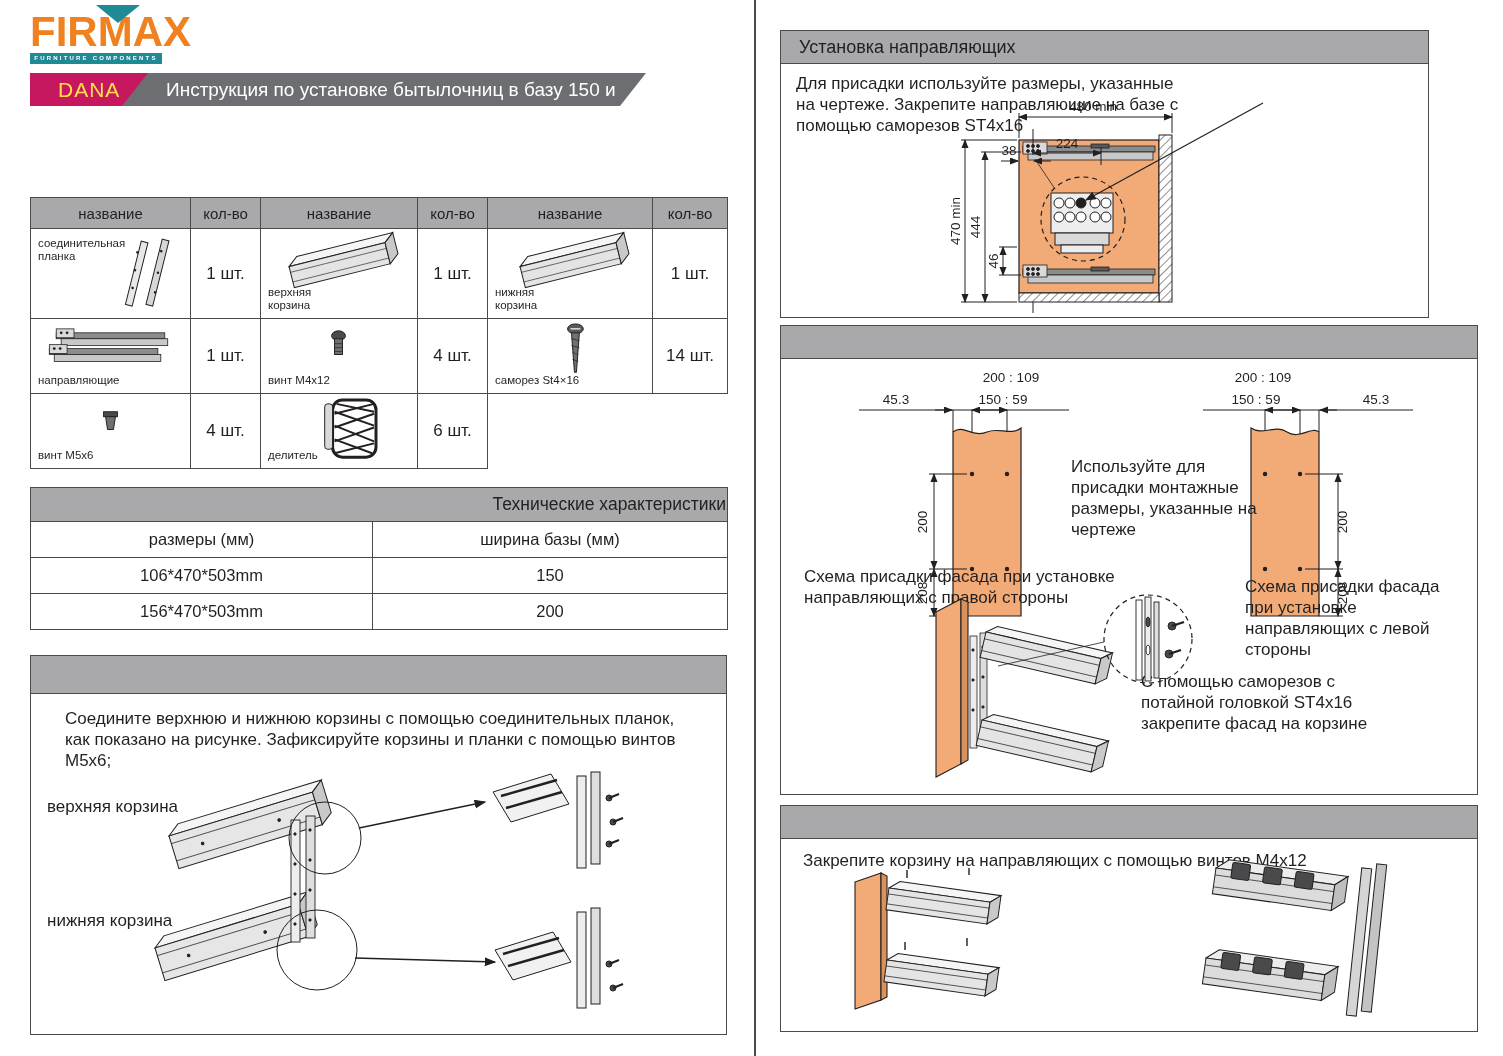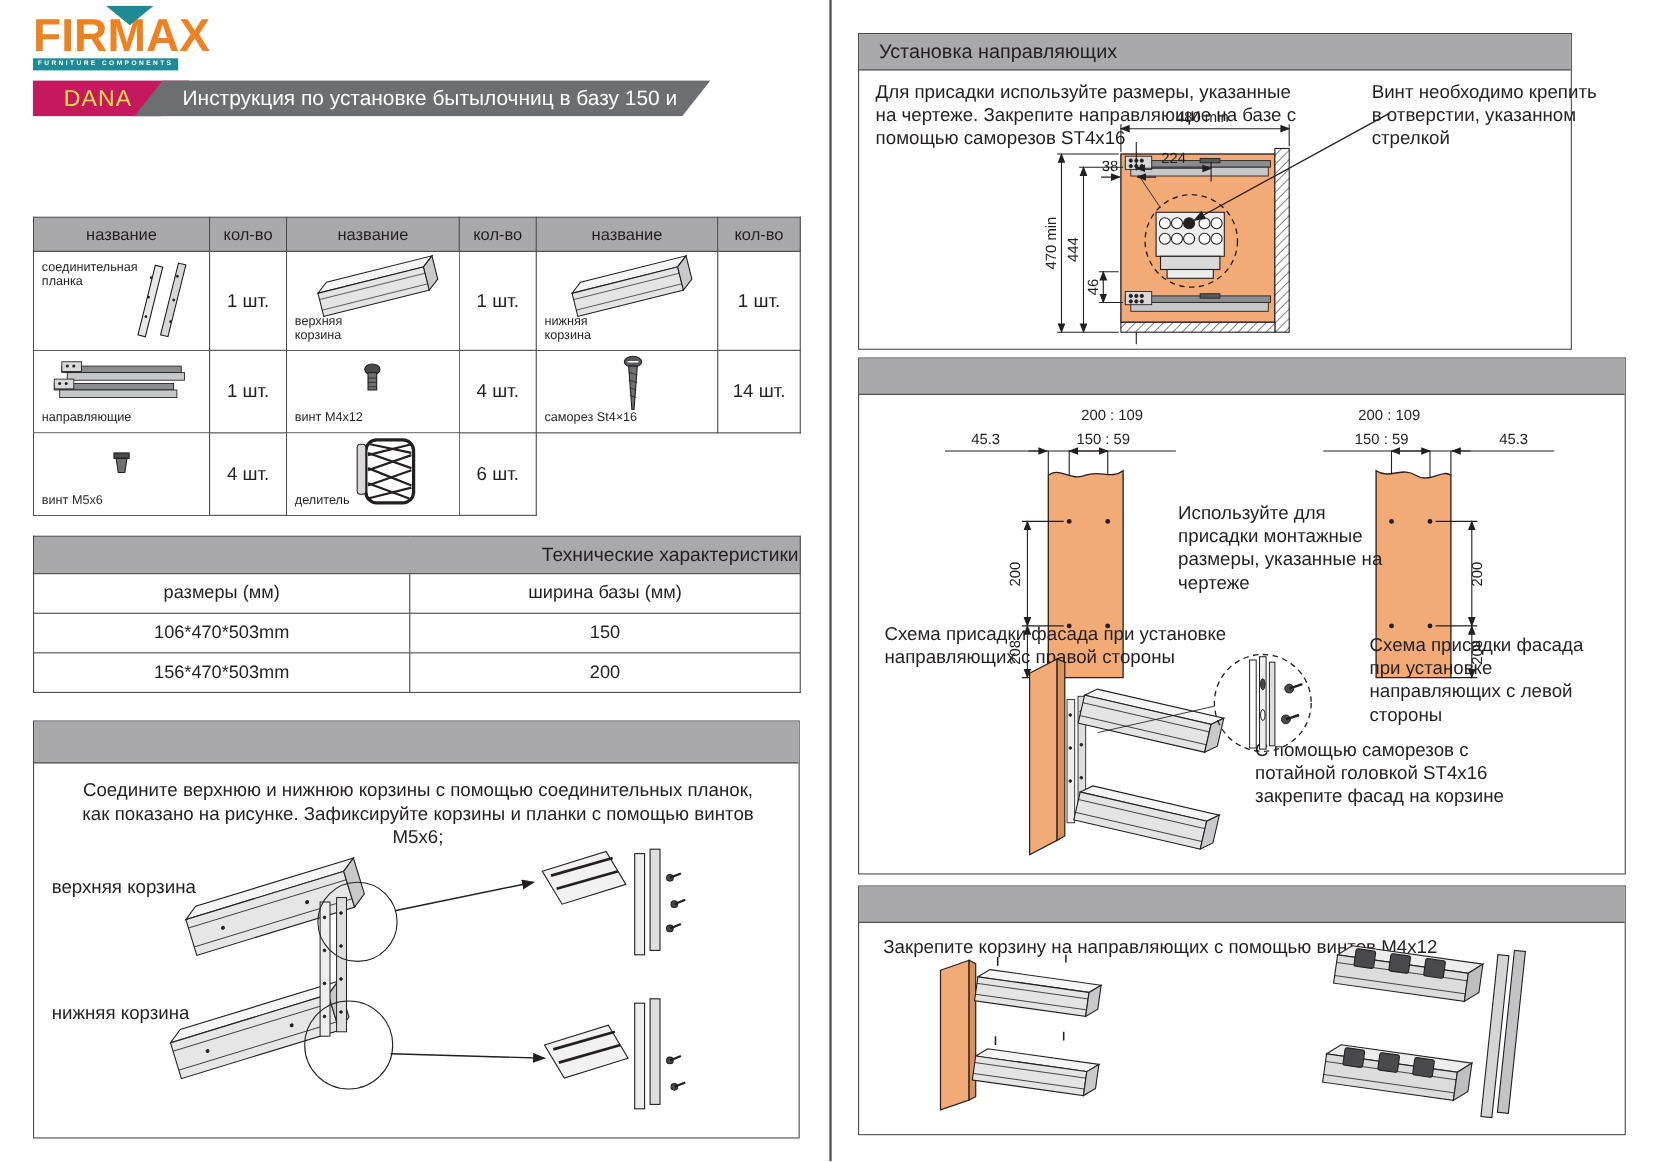--- a/index.html
+++ b/index.html
@@ -240,21 +240,21 @@
       <td>106*470*503mm</td>
       <td>150</td>
     </tr>
     <tr>
       <td>156*470*503mm</td>
       <td>200</td>
     </tr>
   </tbody>
     </table>
 
-  <div class="sec" style="left:30px;top:655px;width:697px;height:380px;text-align:center;">
+  <div class="sec" style="left:30px;top:655px;width:697px;height:380px;">
     <div class="sec-band" style="height:38px;"></div>
     <div class="note" style="left:34px;top:52px;width:630px;">Соедините верхнюю и нижнюю корзины с помощью соединительных планок, как показано на рисунке. Зафиксируйте корзины и планки с помощью винтов M5x6;</div>
     <svg class="abs" style="left:2px;top:108px;" width="690" height="268" viewBox="0 0 690 268">
       <text x="14" y="48" font-size="17">верхняя корзина</text>
       <text x="14" y="162" font-size="17">нижняя корзина</text>
 
       <g transform="translate(136,72) rotate(-17)" stroke="#231f20" stroke-width="1">
         <polygon points="0,0 12,-9 162,-9 150,0" fill="#f5f5f6"></polygon>
         <rect x="0" y="0" width="150" height="34" fill="#e6e6e7"></rect>
         <line x1="0" y1="8" x2="150" y2="8" stroke-width="0.7"></line>
@@ -321,21 +321,20 @@
           </g>
         <line x1="116" y1="58" x2="126" y2="54" stroke-width="2"></line>
           <line x1="120" y1="82" x2="130" y2="78" stroke-width="2"></line>
       </g>
     </svg>
   </div>
 
   <div class="sec" style="left:780px;top:30px;width:649px;height:288px;">
     <div class="sec-band">Установка направляющих</div>
     <div class="note" style="left:15px;top:42px;width:395px;">Для присадки используйте размеры, указанные на чертеже. Закрепите направляющие на базе с помощью саморезов ST4x16</div>
-    <div class="note" style="left:466px;top:42px;width:215px;">Винт необходимо крепить в отверстии, указанном стрелкой</div>
     <svg class="abs" style="left:150px;top:66px;" width="350" height="218" viewBox="0 0 350 218">
 
       <rect x="88" y="43" width="140" height="153" fill="#f2ab76" stroke="#231f20" stroke-width="1.2"></rect>
       <rect x="228" y="38" width="13" height="167" fill="url(#hatch)" stroke="#231f20" stroke-width="1"></rect>
       <rect x="88" y="196" width="140" height="9" fill="url(#hatch)" stroke="#231f20" stroke-width="1"></rect>
 
       <g stroke="#231f20" stroke-width="0.8">
         <rect x="92" y="49" width="132" height="6" fill="#8b8c8e"></rect>
         <rect x="97" y="55" width="125" height="8" fill="#c7c8ca"></rect>
         <rect x="92" y="45" width="24" height="12" fill="#d9d9da"></rect>

